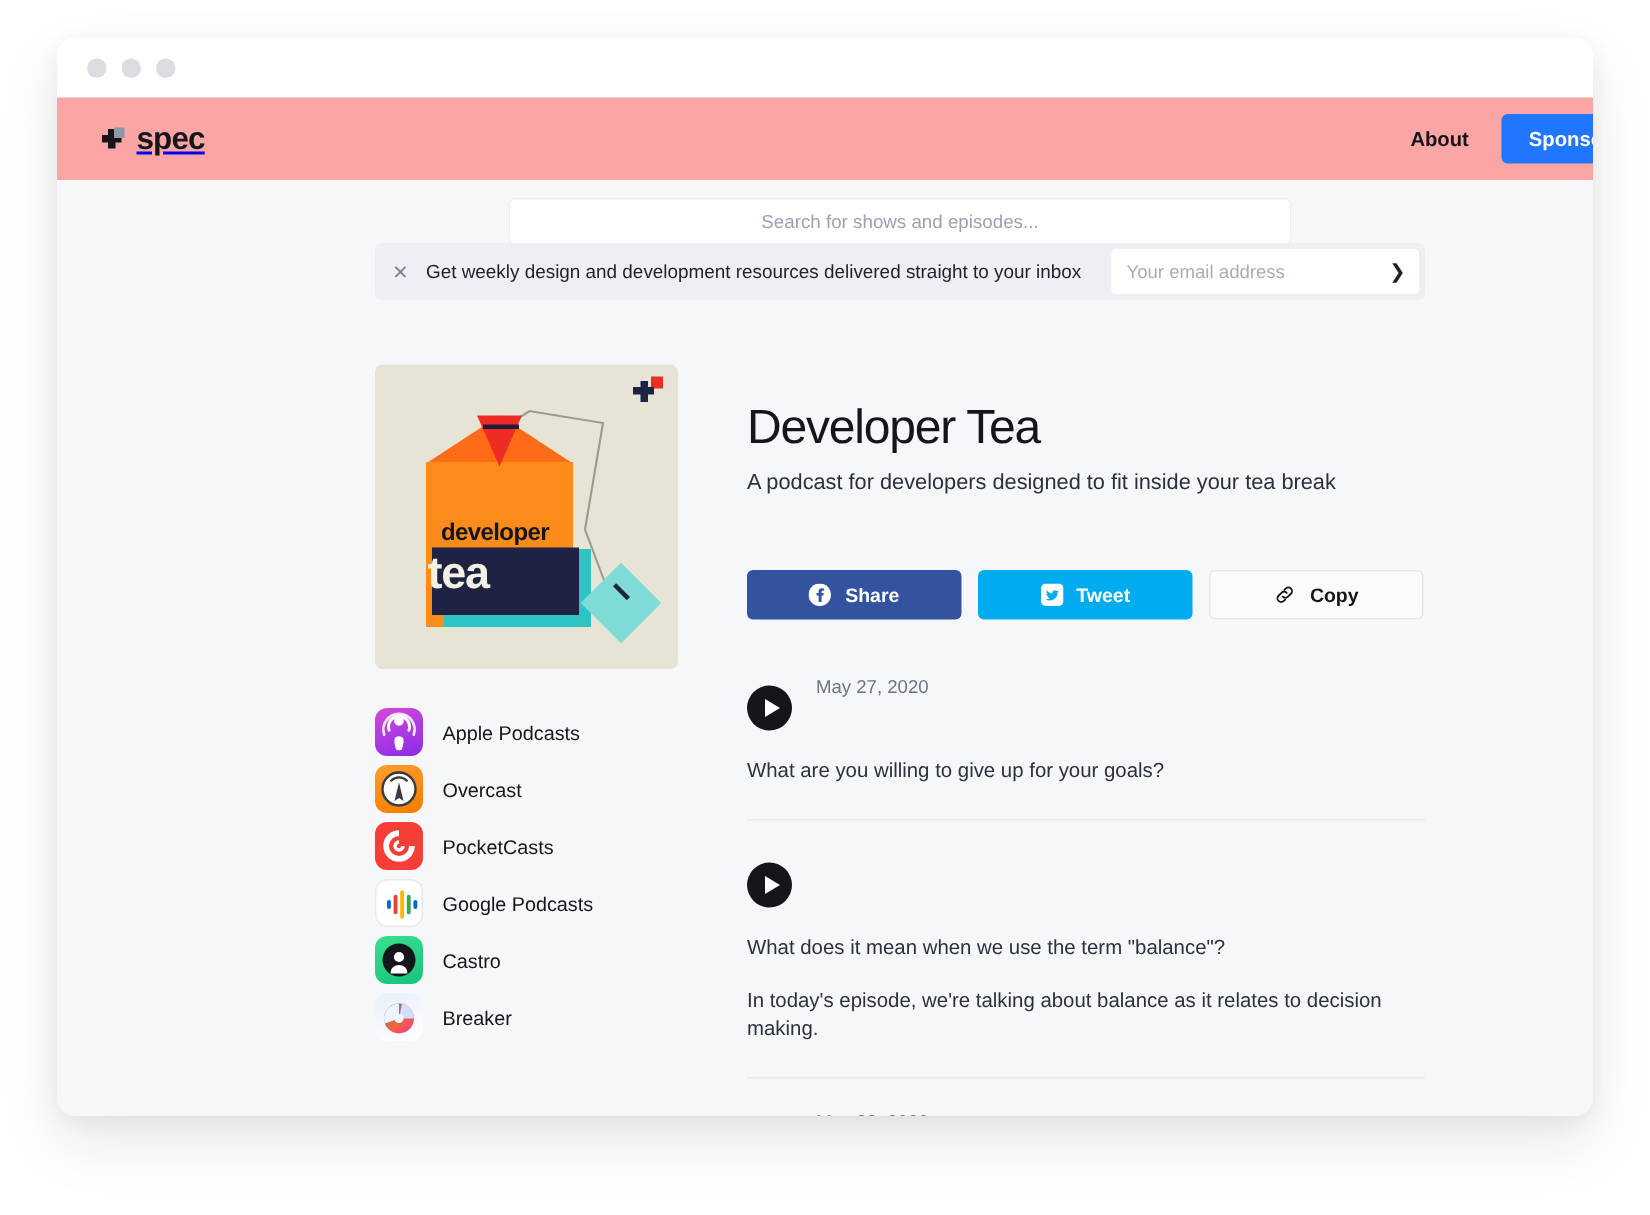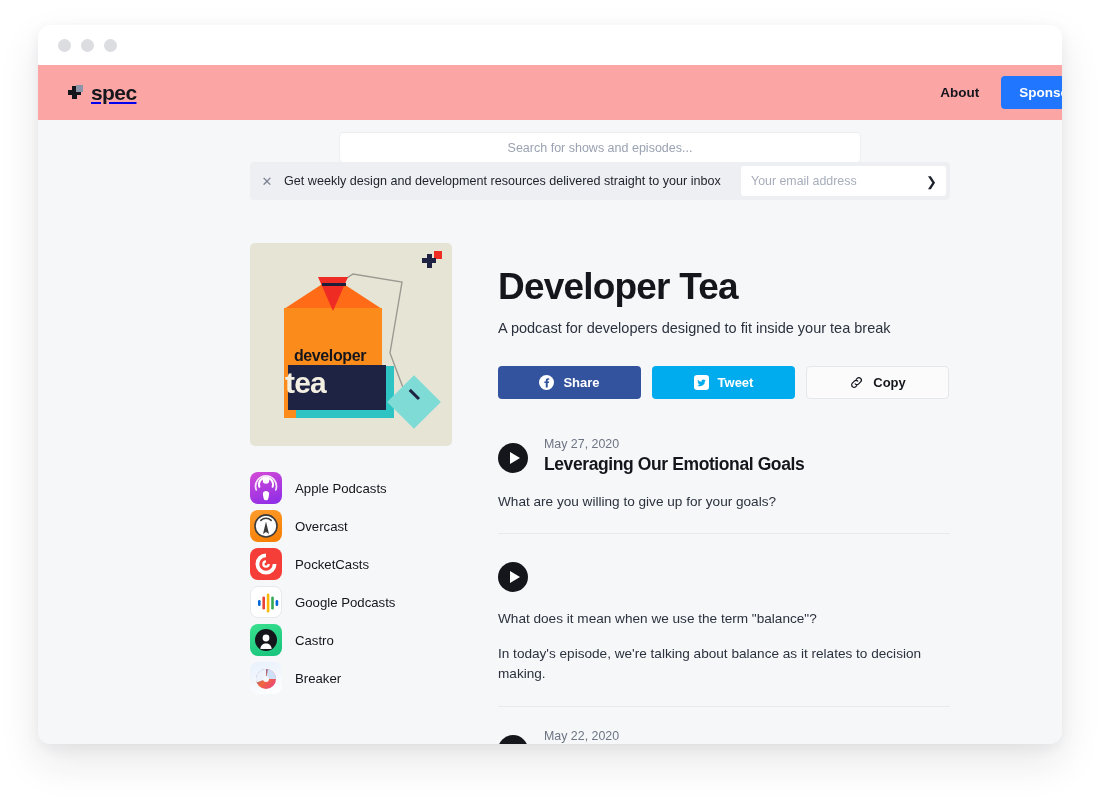--- a/index.html
+++ b/index.html
@@ -193,34 +193,34 @@
   
   .ic-apple { background: linear-gradient(160deg,#d44bd6 0%,#8a2be8 100%); }
   .ic-overcast { background: linear-gradient(160deg,#ff9d2e 0%,#f57c00 100%); }
   .ic-pocket { background: #f43e37; }
   .ic-google { background: #ffffff; border: 1px solid #e8e9ed; }
   .ic-castro { background: linear-gradient(160deg,#39e08e 0%,#17c27b 100%); }
   .ic-breaker { background: linear-gradient(160deg,#e8f0fb 0%,#ffffff 100%); }
 
   
   .show-title {
-    font-size: 37px; font-weight: 700; color: #14161c;
+    font-size: 32px; font-weight: 400; color: #14161c;
     letter-spacing: -0.8px; line-height: 1.1;
     margin-top: 24px;
   }
   .show-sub {
     font-size: 14.5px; color: #2b313d; margin-top: 12px;
   }
   .share-row { display: flex; gap: 11px; margin-top: 30px; }
   .share-btn {
     height: 33px; border-radius: 4px;
     display: flex; align-items: center; justify-content: center;
     gap: 9px; cursor: pointer; border: none;
     font-family: "Liberation Sans", sans-serif;
-    font-size: 13px; font-weight: 700;
+    font-size: 13px; font-weight: 700; margin-top: 20px;
   }
   .btn-fb { width: 143px; background: #33539e; color: #ffffff; }
   .btn-tw { width: 143px; background: #00aced; color: #ffffff; }
   .btn-cp {
     width: 143px; background: #fbfbfc; color: #14161c;
     border: 1px solid #e6e7eb;
   }
   .glyph { display: flex; align-items: center; }
 
   
@@ -438,21 +438,20 @@
 
         <div class="episodes">
 
           <div class="episode">
             <div class="ep-head">
               <div class="play-btn">
                   <div class="play-tri"></div>
                 </div>
               <div>
                 <div class="ep-date">May 27, 2020</div>
-                <div class="ep-title">Leveraging Our Emotional Goals</div>
               </div>
             </div>
             <div class="ep-desc">
               <p class="ep-p">What are you willing to give up for your goals?</p>
             </div>
           </div>
 
           <div class="episode">
             <div class="ep-head">
               <div class="play-btn">

